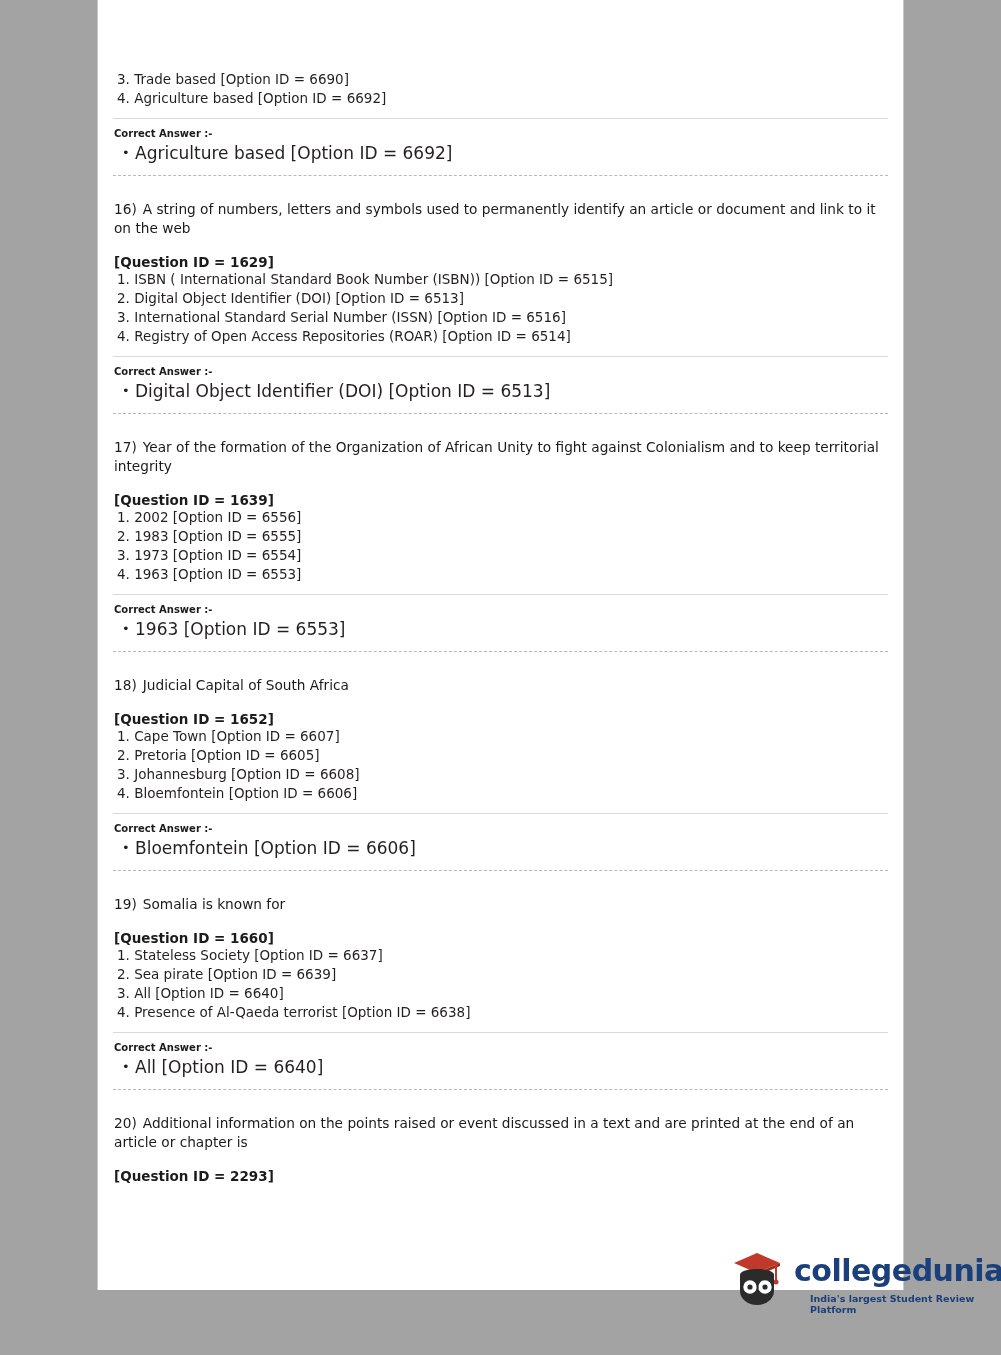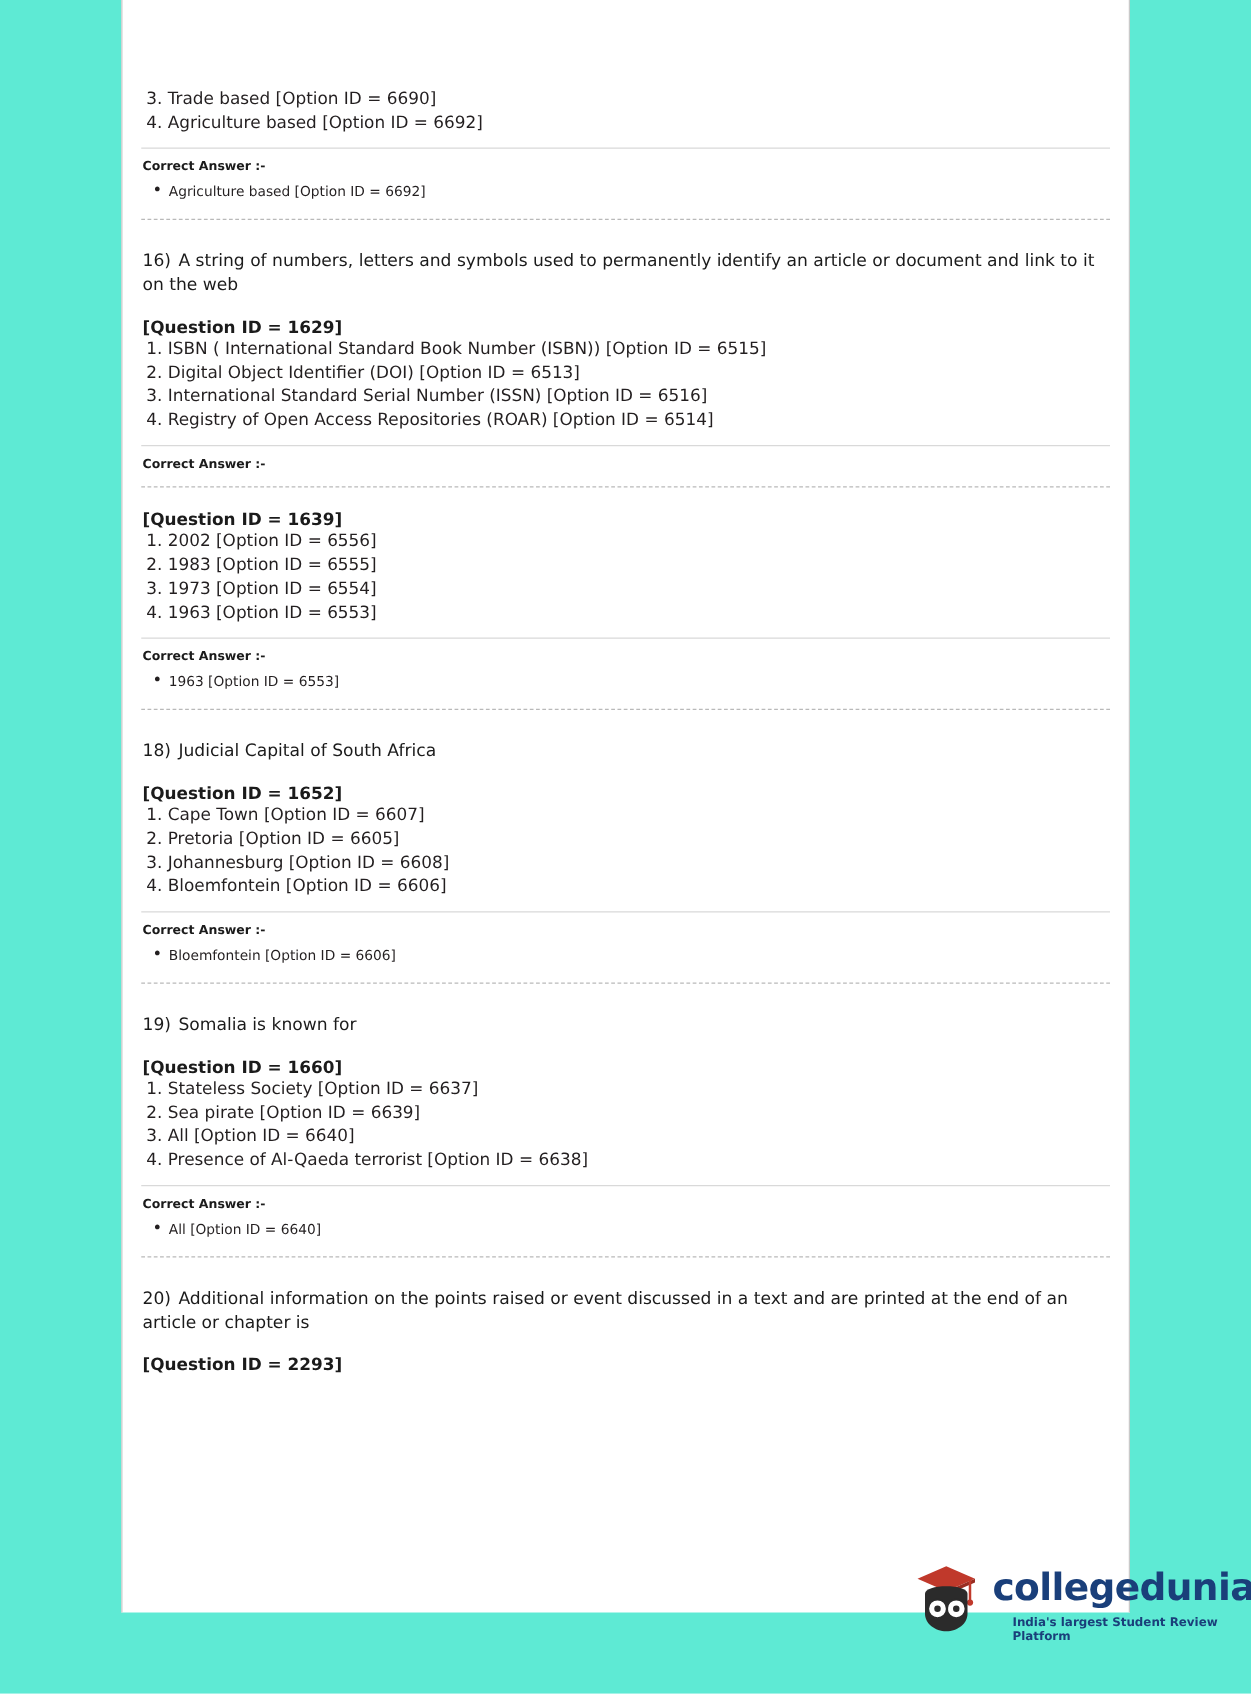--- a/index.html
+++ b/index.html
@@ -9,21 +9,21 @@
   }
   body {
     font-family: "DejaVu Sans", sans-serif;
     color: #231f20;
   }
   .page {
     position: relative;
     width: 1001px;
     height: 1355px;
     margin: 0 auto;
-    background: #5eead4;
+    background: #a3a3a3;
     overflow: hidden;
   }
   .sheet {
     position: absolute;
     left: 97px;
     top: 0;
     width: 807px;
     height: 1290px;
     border-left: 1px solid #c9c9c9;
     border-right: 1px solid #c9c9c9;
@@ -59,21 +59,21 @@
     border-top: 1px solid #d9d9d9;
     margin-top: 10px;
   }
   .answer-title {
     font-size: 10px;
     font-weight: bold;
     color: #1b1b1b;
     margin: 9px 0 0 1px;
   }
   .answer-item {
-    font-size: 11px;
+    font-size: 17px;
     line-height: 19px;
     margin: 5px 0 0 22px;
     position: relative;
   }
   .answer-item::before {
     content: "\2022";
     position: absolute;
     left: -13px;
     top: -1px;
     font-size: 13px;
@@ -161,24 +161,28 @@
       </div>
       <div class="qid">[Question ID = 1629]</div>
       <ul class="opt-list opts-wrap">
         <li>1. ISBN ( International Standard Book Number (ISBN)) [Option ID = 6515]</li>
         <li>2. Digital Object Identifier (DOI) [Option ID = 6513]</li>
         <li>3. International Standard Serial Number (ISSN) [Option ID = 6516]</li>
         <li>4. Registry of Open Access Repositories (ROAR)  [Option ID = 6514]</li>
       </ul>
       <div class="answer-sep"></div>
       <div class="answer-title">Correct Answer :-</div>
-      <div class="dashed-sep"></div>
-    </div>
-
-    <div class="block">
+      <div class="answer-item">Digital Object Identifier (DOI) [Option ID = 6513]</div>
+      <div class="dashed-sep"></div>
+    </div>
+
+    <div class="block">
+      <div class="q-head">
+        <span class="q-num">17)</span><span>Year of the formation of the Organization of African Unity to fight against Colonialism and to keep territorial integrity</span>
+      </div>
       <div class="qid">[Question ID = 1639]</div>
       <ul class="opt-list opts-wrap">
         <li>1. 2002 [Option ID = 6556]</li>
         <li>2. 1983 [Option ID = 6555]</li>
         <li>3. 1973 [Option ID = 6554]</li>
         <li>4. 1963 [Option ID = 6553]</li>
       </ul>
       <div class="answer-sep"></div>
       <div class="answer-title">Correct Answer :-</div>
       <div class="answer-item">1963 [Option ID = 6553]</div>

